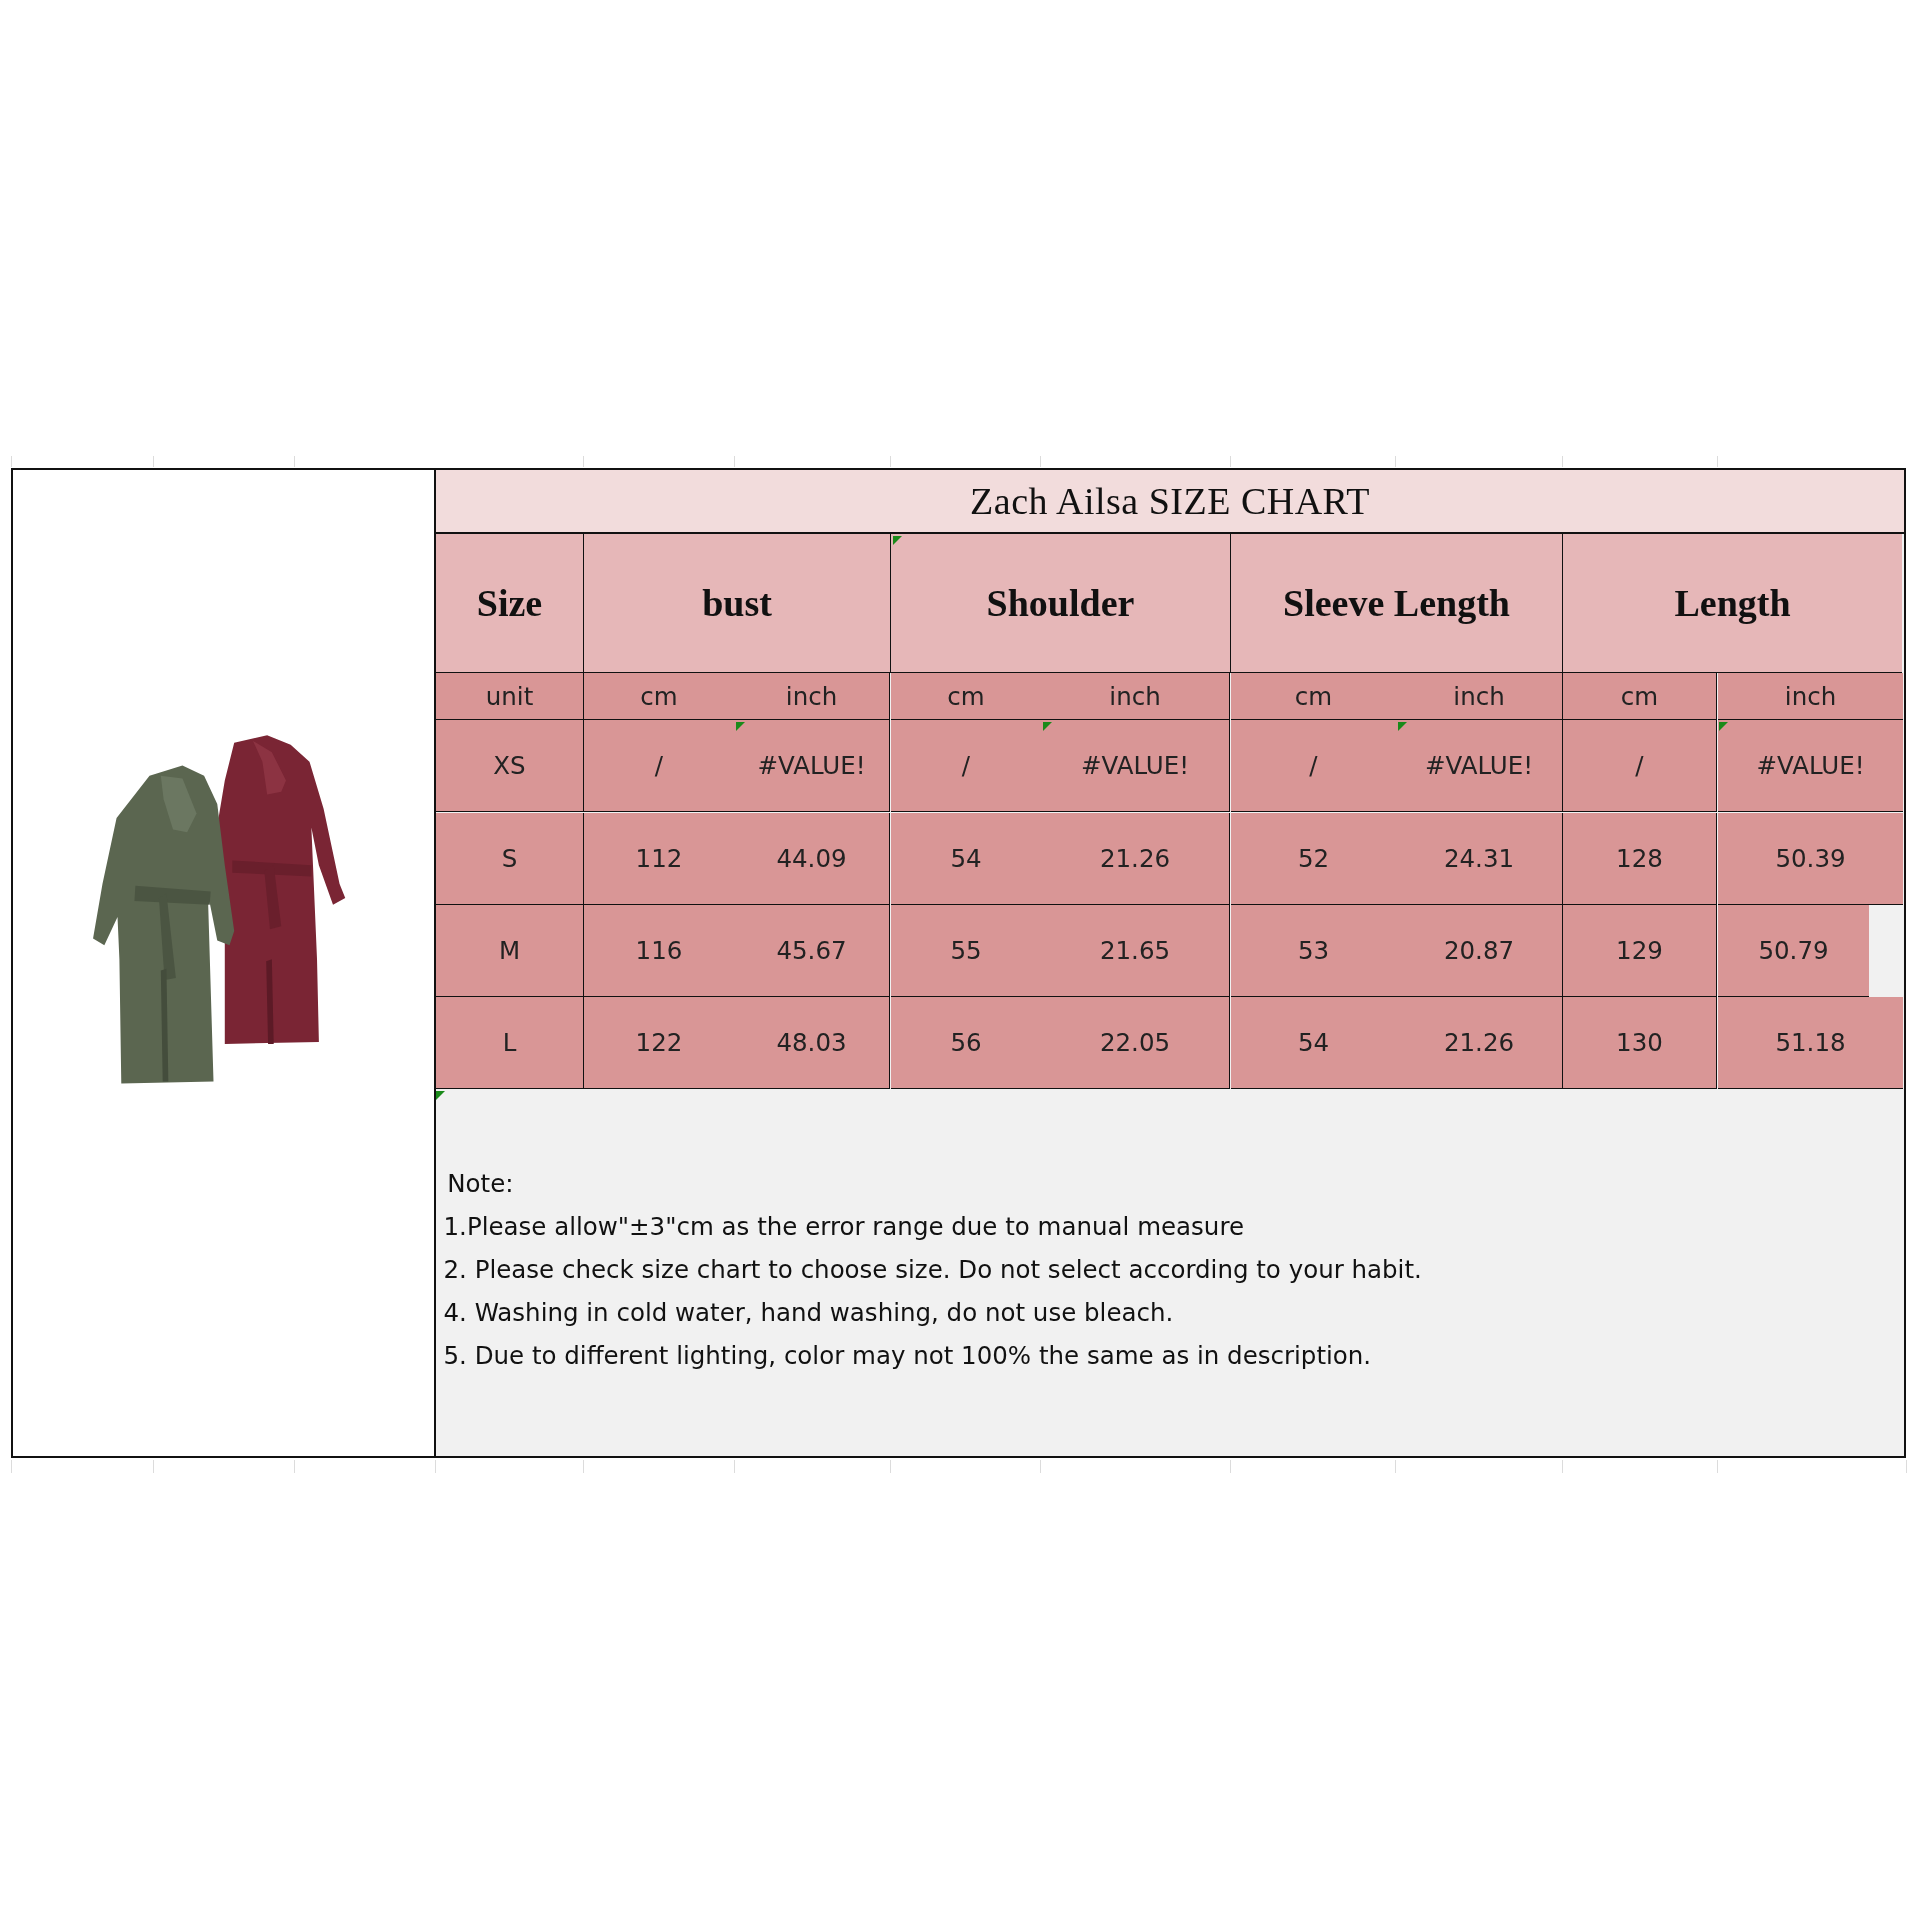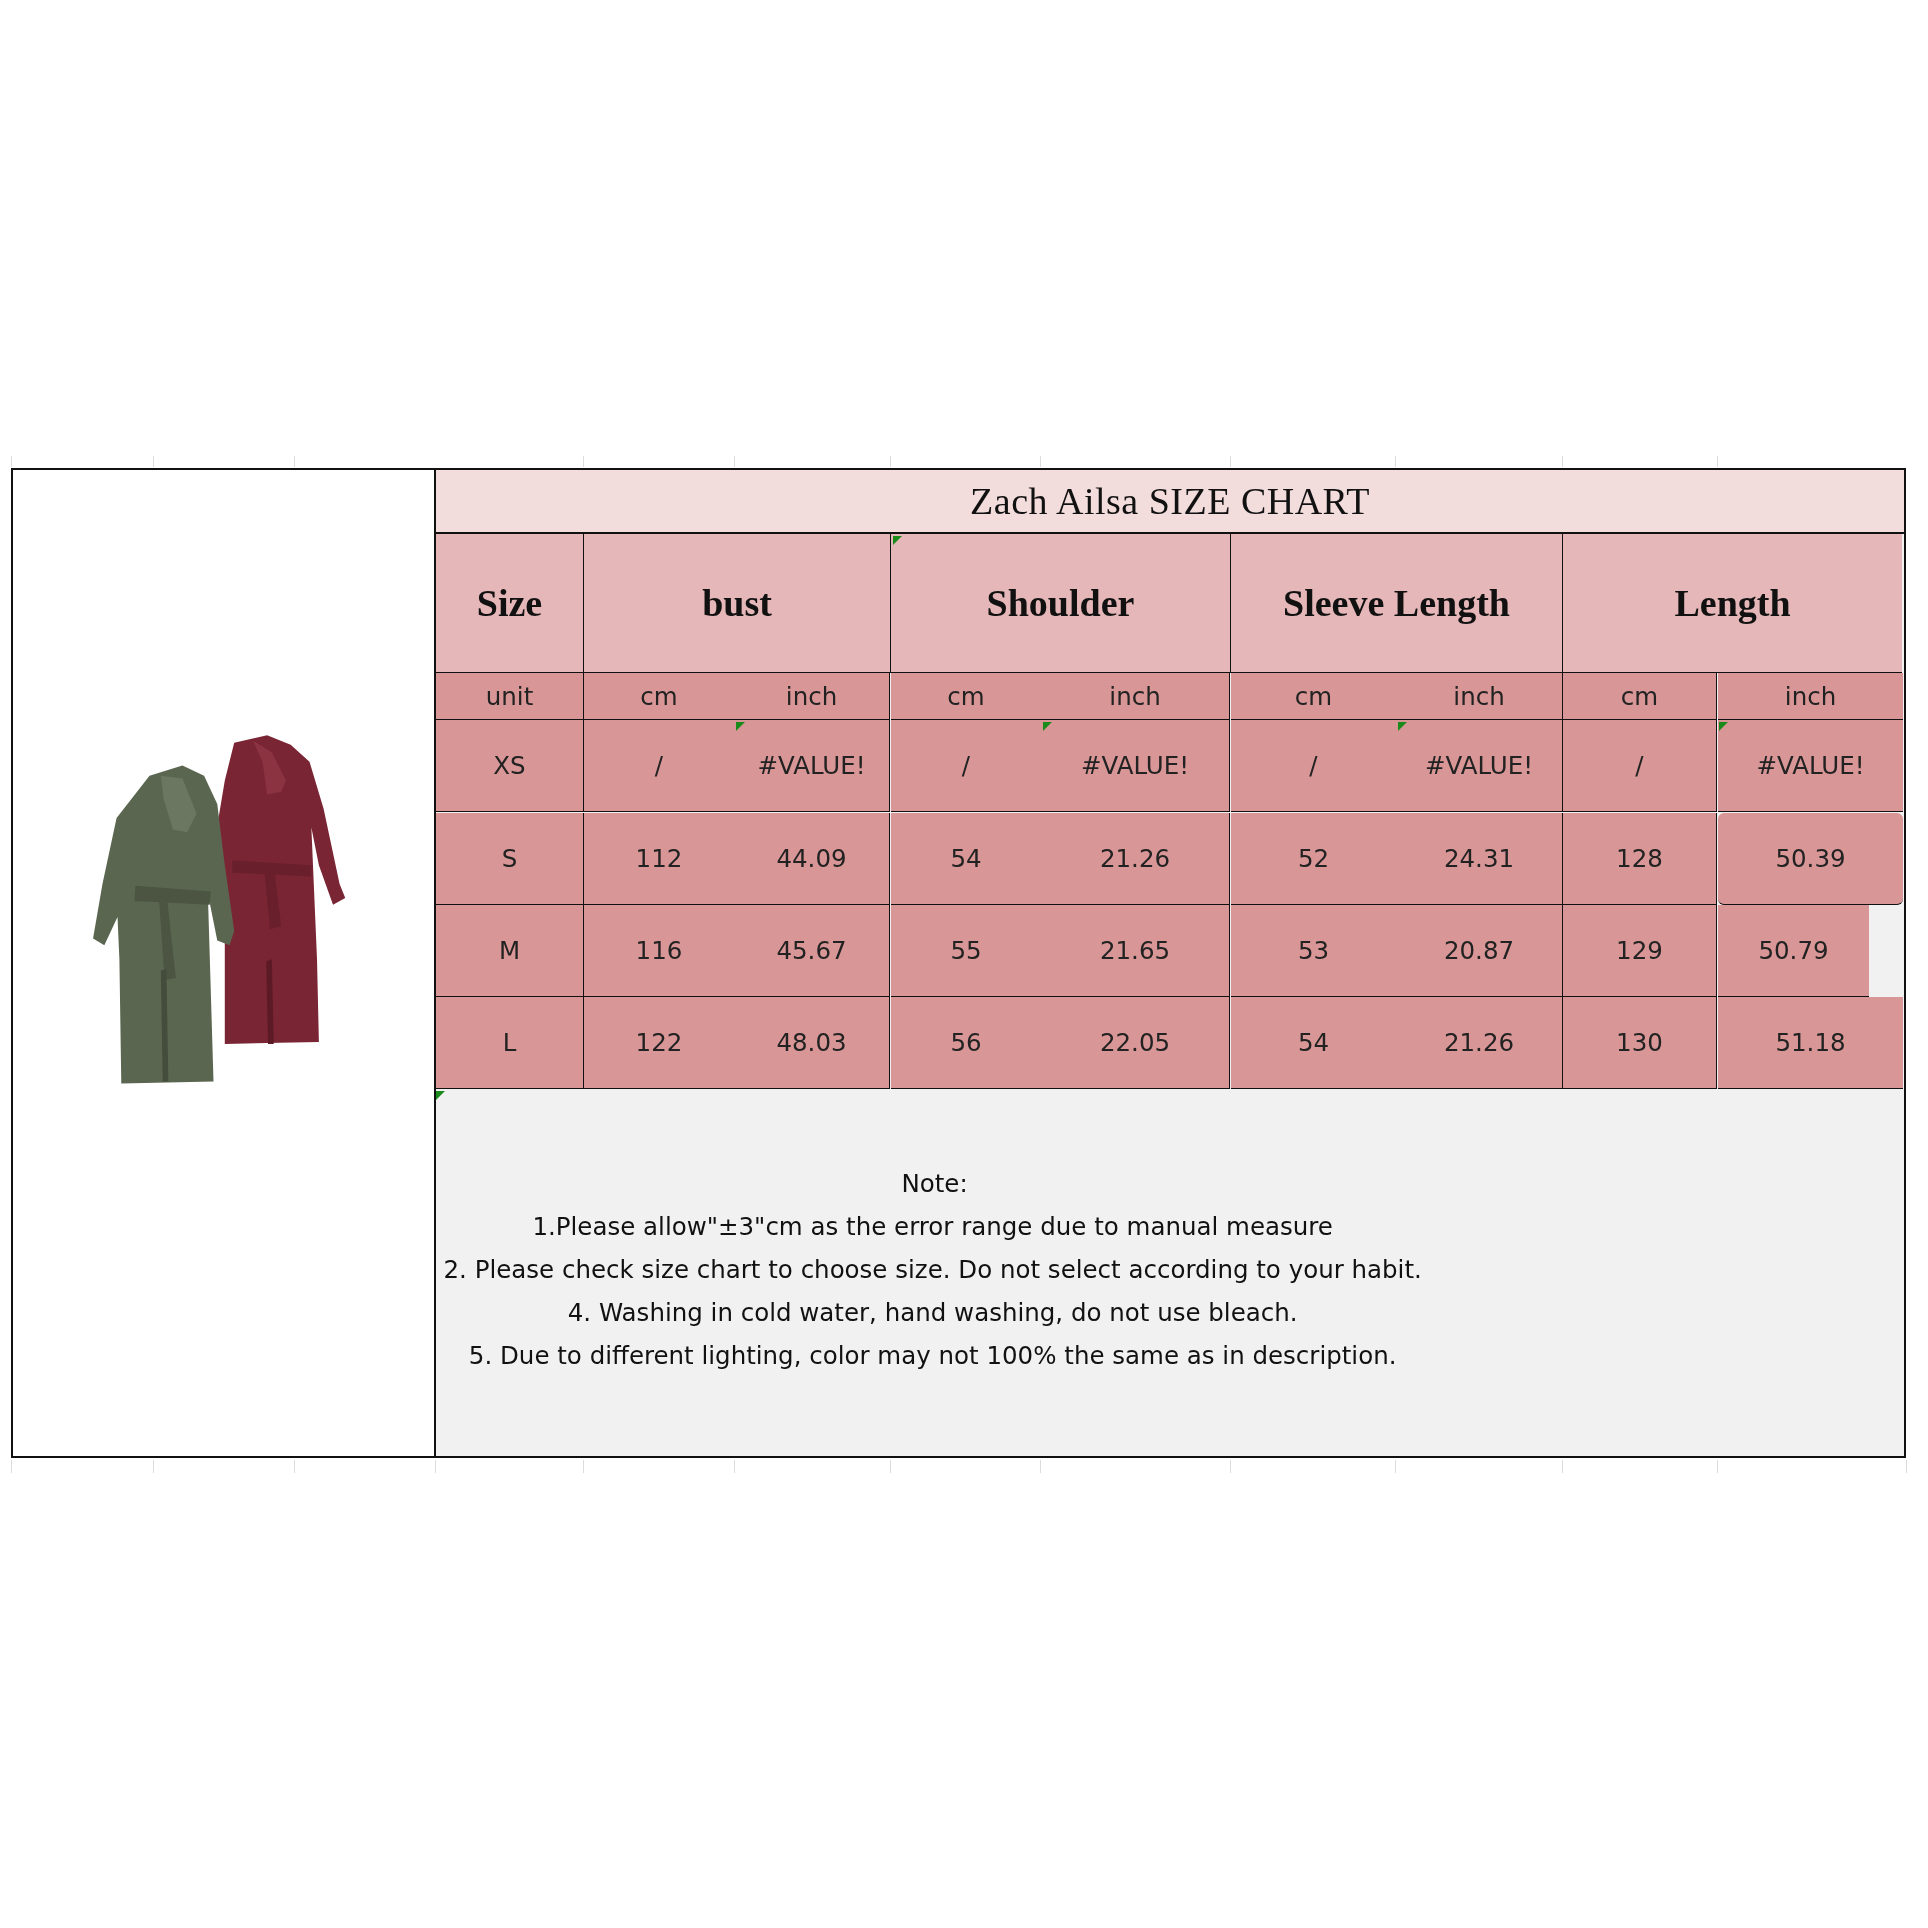--- a/index.html
+++ b/index.html
@@ -15,21 +15,21 @@
                border-bottom:2.8px solid #111; box-sizing:border-box;
                display:flex; align-items:center; justify-content:center;
                font-family:"Liberation Serif", serif; font-size:38px; color:#111; letter-spacing:0.5px; }
   .cell { position:absolute; box-sizing:border-box; border-right:1.9px solid #111; border-bottom:1.9px solid #111;
           display:flex; align-items:center; justify-content:center; color:#222; }
   .hdr { background:#e6b7b8; font-family:"Liberation Serif", serif; font-weight:bold; font-size:38px; color:#111; }
   .unit { background:#d99696; font-family:"DejaVu Sans", sans-serif; font-size:24.5px; color:#222; }
   .data { background:#d99696; font-family:"DejaVu Sans", sans-serif; font-size:24.5px; color:#222; }
   .tri { position:absolute; width:0; height:0; border-top:9.4px solid #1a8a1a; border-right:9.4px solid transparent; }
   .notes { position:absolute; left:7.5px; top:692px; font-family:"DejaVu Sans", sans-serif; font-size:24.5px; color:#111; }
-  .notes div { height:43px; line-height:43px; white-space:nowrap;text-align:center; }
+  .notes div { height:43px; line-height:43px; white-space:nowrap; }
 </style>
 </head>
 <body>
 
 <div>
   <div class="gridtick" style="left:11.3px;top:456px;height:11.3px;"></div>
   <div class="gridtick" style="left:153px;top:456px;height:11.3px;"></div>
   <div class="gridtick" style="left:294px;top:456px;height:11.3px;"></div>
   <div class="gridtick" style="left:583px;top:456px;height:11.3px;"></div>
   <div class="gridtick" style="left:734px;top:456px;height:11.3px;"></div>
@@ -105,21 +105,21 @@
   <div class="cell data" style="left:1282px;top:250px;width:185px;height:92px;border-right:none;">#VALUE!</div>
 
   <div class="cell data" style="left:0;top:343px;width:148px;height:92px;">S</div>
   <div class="cell data" style="left:148px;top:343px;width:151px;height:92px;">112</div>
   <div class="cell data" style="left:298px;top:343px;width:156px;height:92px;">44.09</div>
   <div class="cell data" style="left:455px;top:343px;width:151px;height:92px;">54</div>
   <div class="cell data" style="left:605px;top:343px;width:189px;height:92px;">21.26</div>
   <div class="cell data" style="left:795px;top:343px;width:166px;height:92px;">52</div>
   <div class="cell data" style="left:960px;top:343px;width:167px;height:92px;">24.31</div>
   <div class="cell data" style="left:1127px;top:343px;width:154px;height:92px;">128</div>
-  <div class="cell data" style="left:1282px;top:343px;width:185px;height:92px;border-right:none;border-radius:6px;">50.39</div>
+  <div class="cell data" style="left:1282px;top:343px;width:185px;height:92px;border-right:none;">50.39</div>
 
   <div class="cell data" style="left:0;top:435px;width:148px;height:92px;">M</div>
   <div class="cell data" style="left:148px;top:435px;width:151px;height:92px;">116</div>
   <div class="cell data" style="left:298px;top:435px;width:156px;height:92px;">45.67</div>
   <div class="cell data" style="left:455px;top:435px;width:151px;height:92px;">55</div>
   <div class="cell data" style="left:605px;top:435px;width:189px;height:92px;">21.65</div>
   <div class="cell data" style="left:795px;top:435px;width:166px;height:92px;">53</div>
   <div class="cell data" style="left:960px;top:435px;width:167px;height:92px;">20.87</div>
   <div class="cell data" style="left:1127px;top:435px;width:154px;height:92px;">129</div>
   <div class="cell data" style="left:1282px;top:435px;width:151px;height:92px;border-right:none;">50.79</div>

